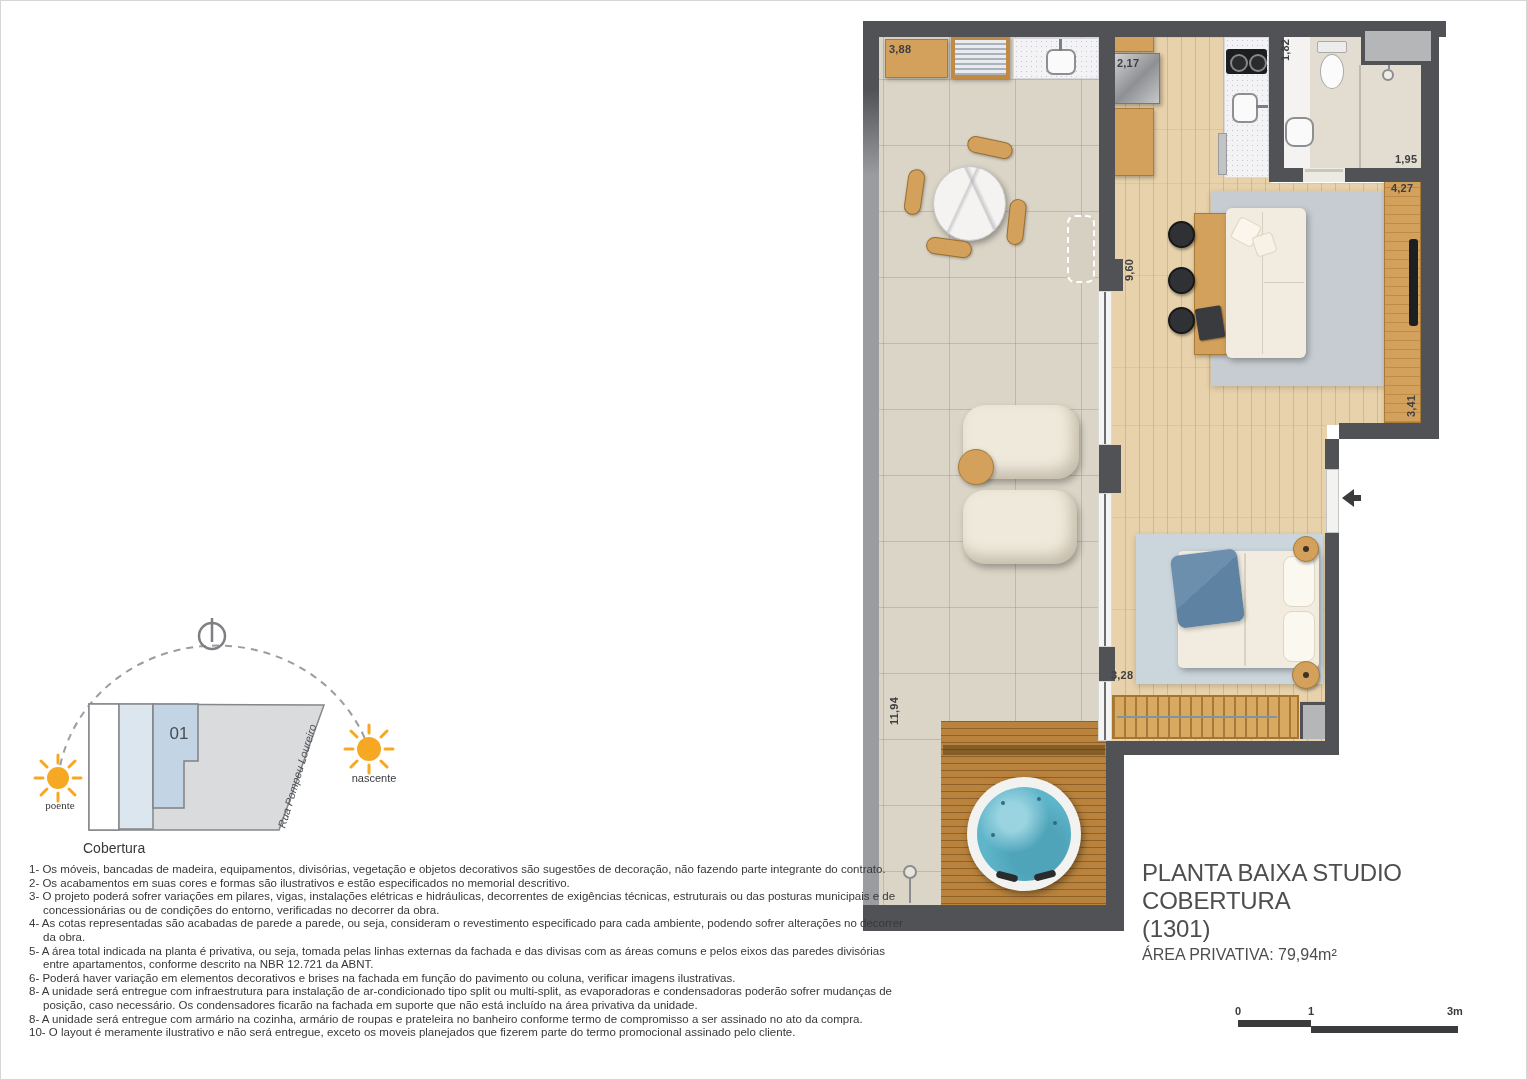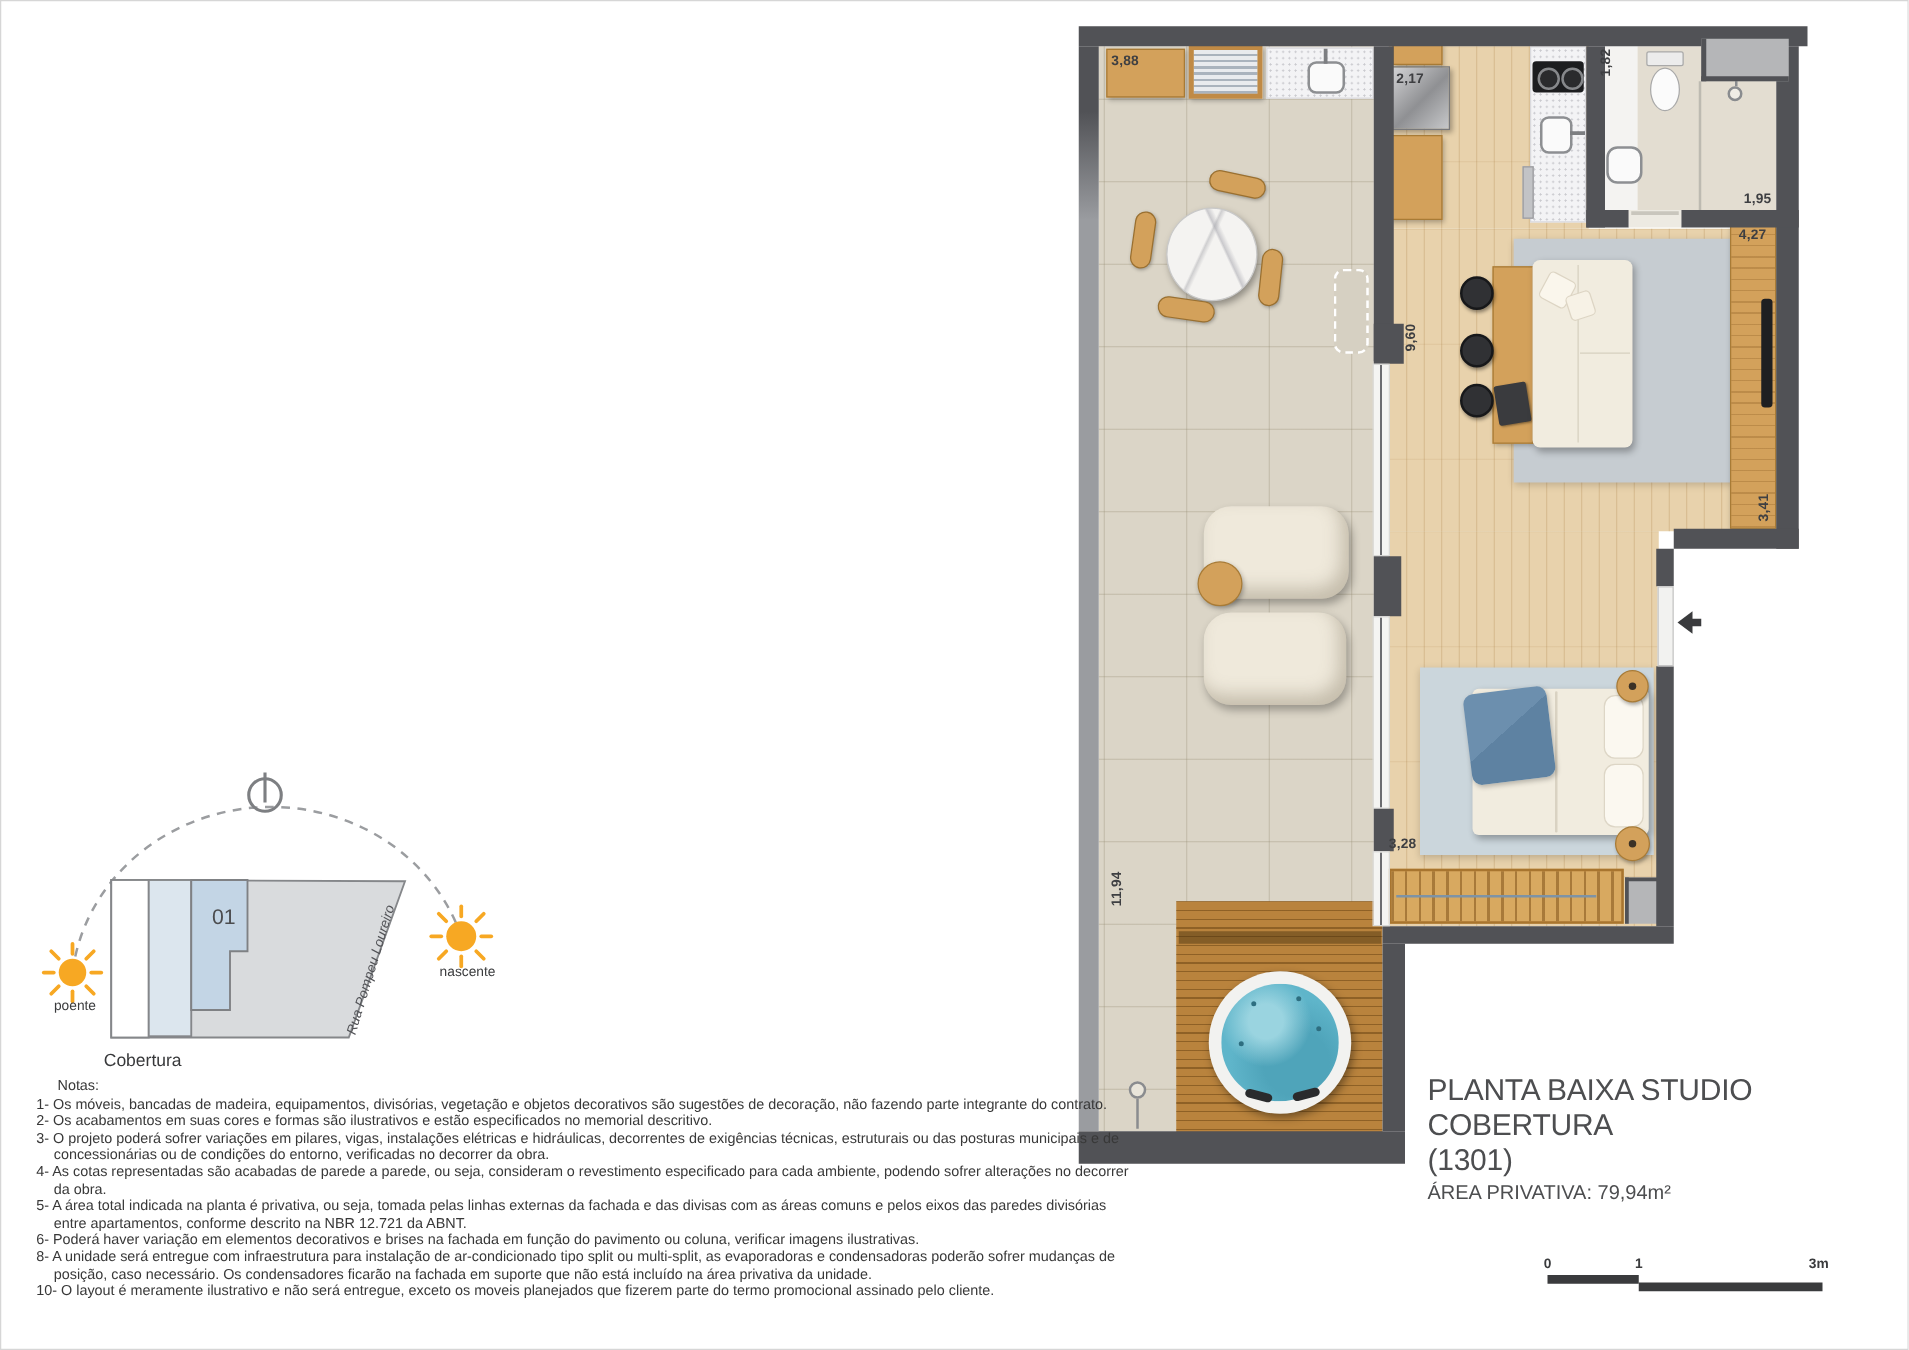--- a/index.html
+++ b/index.html
@@ -226,34 +226,34 @@
         <line x1="0" y1="16" x2="0" y2="24"></line>
           <line x1="0" y1="-16" x2="0" y2="-24"></line>
         <line x1="12" y1="12" x2="18" y2="18"></line>
           <line x1="-12" y1="12" x2="-18" y2="18"></line>
         <line x1="12" y1="-12" x2="18" y2="-18"></line>
           <line x1="-12" y1="-12" x2="-18" y2="-18"></line>
       </g>
     </svg>
     <div class="abs unit-label" style="left:160px;top:723px;width:36px;">01</div>
     <div class="abs street-label" style="left:239px;top:769px;width:114px;">Rua Pompeu Loureiro</div>
-    <div class="abs compass-label" style="left:34px;top:798px;width:50px;">poente</div>
+    <div class="abs compass-label" style="left:34px;top:798px;width:50px;font-family:Liberation Serif, serif;">poente</div>
     <div class="abs compass-label" style="left:344px;top:771px;width:58px;">nascente</div>
     <div class="abs caption" style="left:82px;top:839px;">Cobertura</div>
   </div>
 
   <div class="abs notes" style="left:28px;top:862px;">
-    <div class="notes-heading">Notas:</div>
     <div class="note">1- Os móveis, bancadas de madeira, equipamentos, divisórias, vegetação e objetos decorativos são sugestões de decoração, não fazendo parte integrante do contrato.</div>
     <div class="note">2- Os acabamentos em suas cores e formas são ilustrativos e estão especificados no memorial descritivo.</div>
     <div class="note">3- O projeto poderá sofrer variações em pilares, vigas, instalações elétricas e hidráulicas, decorrentes de exigências técnicas, estruturais ou das posturas municipais e de concessionárias ou de condições do entorno, verificadas no decorrer da obra.</div>
     <div class="note">4- As cotas representadas são acabadas de parede a parede, ou seja, consideram o revestimento especificado para cada ambiente, podendo sofrer alterações no decorrer da obra.</div>
     <div class="note">5- A área total indicada na planta é privativa, ou seja, tomada pelas linhas externas da fachada e das divisas com as áreas comuns e pelos eixos das paredes divisórias entre apartamentos, conforme descrito na NBR 12.721 da ABNT.</div>
     <div class="note">6- Poderá haver variação em elementos decorativos e brises na fachada em função do pavimento ou coluna, verificar imagens ilustrativas.</div>
     <div class="note">8- A unidade será entregue com infraestrutura para instalação de ar-condicionado tipo split ou multi-split, as evaporadoras e condensadoras poderão sofrer mudanças de posição, caso necessário. Os condensadores ficarão na  fachada em suporte que não está incluído na área privativa da unidade.</div>
+    <div class="note">8- A unidade será entregue com armário na cozinha, armário de roupas e prateleira no banheiro conforme termo de compromisso a ser assinado no ato da compra.</div>
     <div class="note">10- O layout é meramente ilustrativo e não será entregue, exceto os moveis planejados que fizerem parte do termo promocional assinado pelo cliente.</div>
   </div>
 
   <div class="abs" style="left:1141px;top:858px;width:380px;">
     <div class="title-line">PLANTA BAIXA STUDIO COBERTURA</div>
     <div class="title-line">(1301)</div>
     <div class="area-line">ÁREA PRIVATIVA:  79,94m²</div>
   </div>
 
   <div class="abs" style="left:1230px;top:1004px;width:240px;height:34px;">

